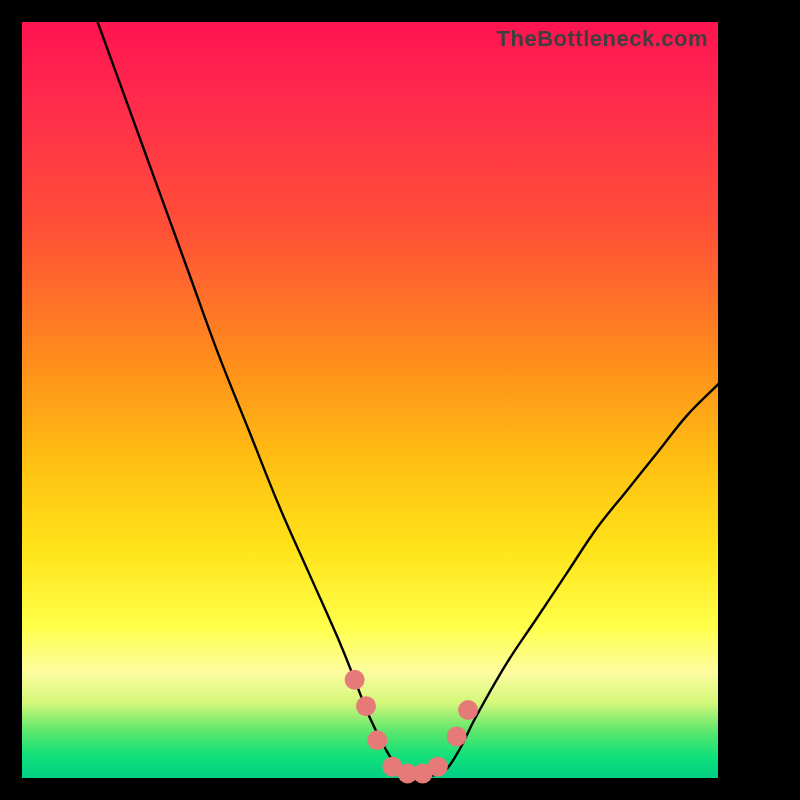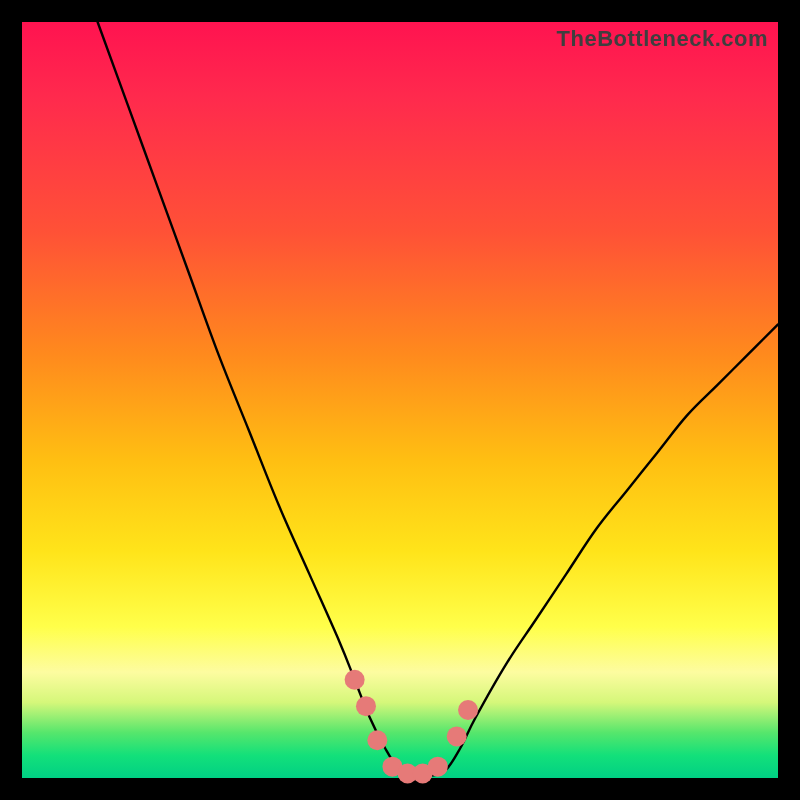--- a/index.html
+++ b/index.html
@@ -14,21 +14,21 @@
   .frame {
     position: relative;
     width: 800px;
     height: 800px;
     background: #000;
   }
   .plot-area {
     position: absolute;
     left: 22px;
     top: 22px;
-    width: 756px;
+    width: 696px;
     height: 756px;
     
     background: linear-gradient(
       to bottom,
       #ff1350 0%,
       #ff2a4d 10%,
       #ff5236 28%,
       #ff8a1d 44%,
       #ffbf12 58%,
       #ffe41a 70%,

